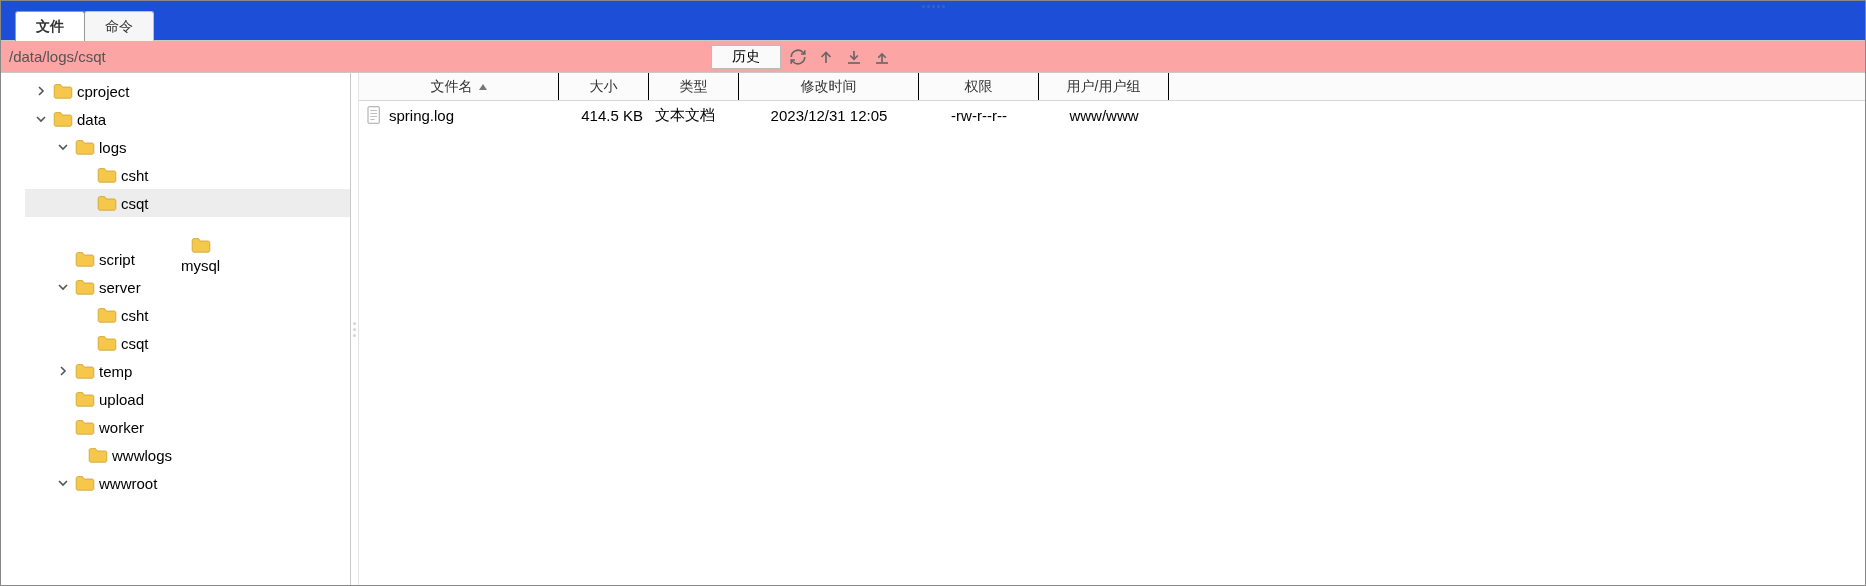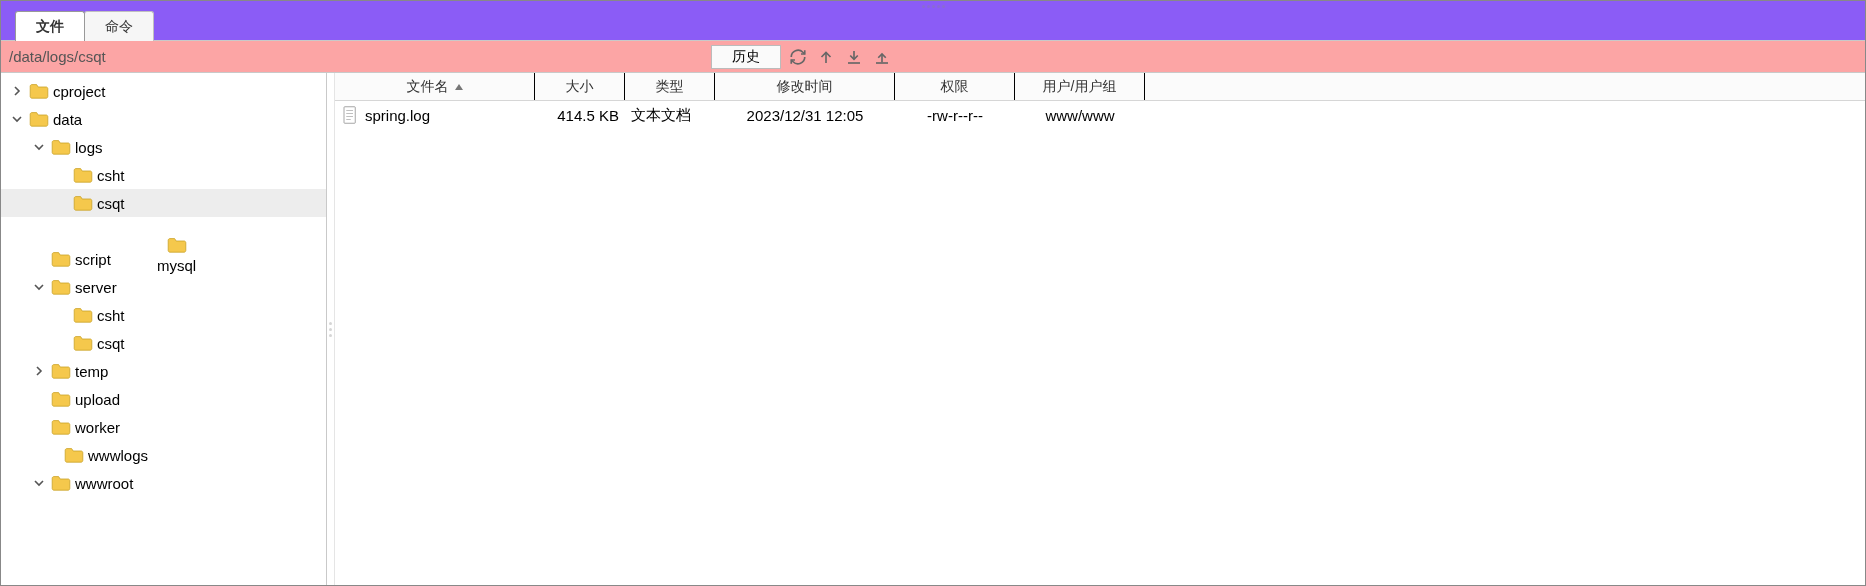--- a/index.html
+++ b/index.html
@@ -9,21 +9,21 @@
       font-size: 14px;
       color: #000;
       background: #fff;
       overflow: hidden;
     }
     .app { display:flex; flex-direction:column; width:1866px; height:586px; border:1px solid #888; }
 
     
     .tabs-row {
       height:40px;
-      background:#8b5cf6;
+      background:#1d4ed8;
       border-bottom:1px solid #c9c9c9;
       display:flex;
       align-items:flex-end;
       padding-left:14px;
       gap:0;
       position:relative;
     }
     .tab {
       height:30px;
       padding:0 20px;
@@ -90,21 +90,21 @@
       align-items:center;
     }
     .icon-btn {
       width:22px; height:22px;
       display:flex; align-items:center; justify-content:center;
       color:#666; cursor:pointer;
     }
     .icon-btn svg { width:18px; height:18px; }
 
     
-    .body { flex:1; display:flex; min-height:0; }
+    .body { flex:1; display:flex; min-height:0;padding-left:24px; }
     .sidebar {
       width:326px;
       min-width:326px;
       border-right:1px solid #c9c9c9;
       overflow-y:auto;
       background:#fff;
       position:relative;
     }
     .sidebar::-webkit-scrollbar { width:14px; }
     .sidebar::-webkit-scrollbar-thumb { background:#c7c7c7; }

